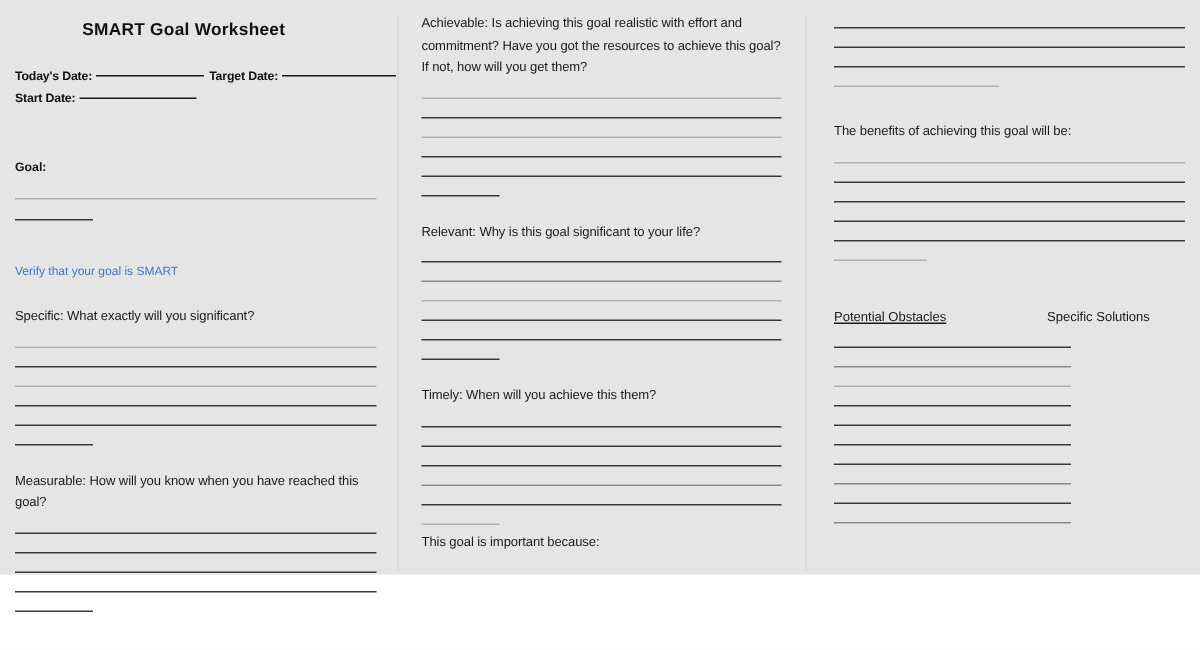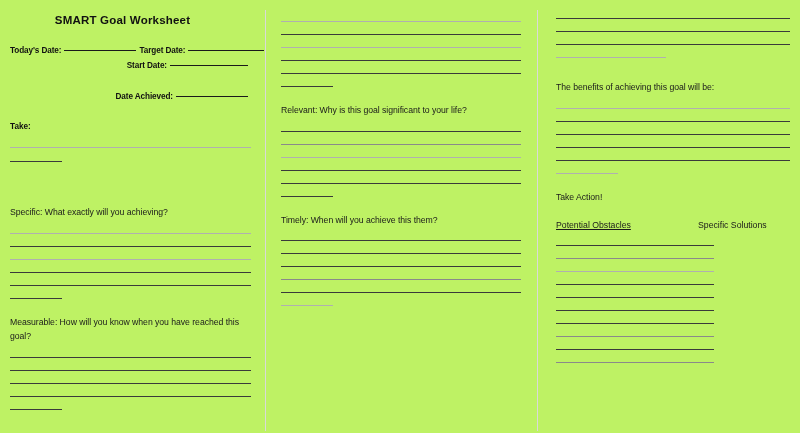--- a/index.html
+++ b/index.html
@@ -12,22 +12,22 @@
     width: 800px;
     height: 433px;
     font-family: "Liberation Sans", sans-serif;
     color: #1a1a1a;
     overflow: hidden;
   }
 
   .page {
     position: relative;
     width: 800px;
-    height: 433px;
-    background: #bef264;
+    height: 383px;
+    background: #e5e5e5;
   }
 
   
   .divider {
     position: absolute;
     top: 10px;
     bottom: 2px;
     width: 1px;
     background: #d9d9d9;
   }
@@ -50,21 +50,21 @@
     font-size: 11.5px;
     font-weight: bold;
     text-align: center;
     letter-spacing: .2px;
     margin: 8px 0 0 0;
     padding-right: 16px;
     color: #111;
   }
 
   
-  .field-block { margin-top: 17px; text-align: right; }
+  .field-block { margin-top: 17px; }
   .field-row {
     font-size: 8.2px;
     font-weight: bold;
     white-space: nowrap;
     line-height: 15px;
     color: #111;
     letter-spacing: -0.1px;
   }
   .fill {
     display: inline-block;
@@ -152,43 +152,41 @@
       <div class="field-row">
         <span>Today's Date:</span><span class="fill w-today"></span><span>Target Date:</span><span class="fill w-target"></span>
       </div>
 
       <div class="field-row">
         <span>Start Date:</span><span class="fill w-start"></span>
       </div>
 
       <div class="gap-md"></div>
 
-      <div class="field-row">
-        <span>Date Achieved:</span><span class="fill w-ach"></span>
-      </div>
-    </div>
-
-    <div class="gap-md"></div>
-
-    <div class="label-bold">Take:</div>
+    </div>
+
+    <div class="gap-md"></div>
+
+    <div class="label-bold">Goal:</div>
 
     <div class="rules">
       <div class="rule-gap-2"></div>
       <div class="rule light"></div>
       <div class="rule-gap-2"></div>
       <div class="rule dark short"></div>
     </div>
 
     <div class="gap-md"></div>
     <div class="gap-sm"></div>
 
-
-    <div class="gap-md"></div>
-
-    <div class="prompt">Specific: What exactly will you achieving?</div>
+    <div class="hint-blue" style="color:#4472C4">Verify that your goal is SMART</div>
+
+    <div class="gap-md"></div>
+
+    <div class="prompt">Specific: What exactly will you significant?</div>
 
     <div class="rules">
       <div class="rule-gap-2"></div>
       <div class="rule light"></div>
       <div class="rule-gap-1"></div>
       <div class="rule dark"></div>
       <div class="rule-gap-1"></div>
       <div class="rule light"></div>
       <div class="rule-gap-1"></div>
       <div class="rule dark"></div>
@@ -213,20 +211,21 @@
       <div class="rule dark"></div>
       <div class="rule-gap-1"></div>
       <div class="rule dark short"></div>
     </div>
   </div>
 
   <div class="col col-2">
 
     <div style="height:2px"></div>
 
+    <div class="prompt">Achievable: Is achieving this goal realistic with effort and commitment? Have you got the resources to achieve this goal? If not, how will you get them?</div>
 
     <div class="rules">
       <div class="rule-gap-2"></div>
       <div class="rule light"></div>
       <div class="rule-gap-1"></div>
       <div class="rule dark"></div>
       <div class="rule-gap-1"></div>
       <div class="rule light"></div>
       <div class="rule-gap-1"></div>
       <div class="rule dark"></div>
@@ -269,20 +268,21 @@
       <div class="rule-gap-1"></div>
       <div class="rule mid"></div>
       <div class="rule-gap-1"></div>
       <div class="rule dark"></div>
       <div class="rule-gap-1"></div>
       <div class="rule light short"></div>
     </div>
 
     <div style="height:4px"></div>
 
+    <div class="prompt">This goal is important because:</div>
   </div>
 
   <div class="col col-3">
 
     <div class="rules">
       <div style="height:12px"></div>
       <div class="rule dark"></div>
       <div class="rule-gap-1"></div>
       <div class="rule dark"></div>
       <div class="rule-gap-1"></div>
@@ -306,21 +306,20 @@
       <div class="rule-gap-1"></div>
       <div class="rule dark"></div>
       <div class="rule-gap-1"></div>
       <div class="rule dark"></div>
       <div class="rule-gap-1"></div>
       <div class="rule light short-r"></div>
     </div>
 
     <div class="gap-md"></div>
 
-    <div class="prompt">Take Action!</div>
 
     <div style="height:14px"></div>
 
     <div class="ta-head">
       <span>Potential Obstacles</span>
       <span class="right-hd">Specific Solutions</span>
     </div>
 
     <div class="rules">
       <div class="rule-gap-2"></div>

